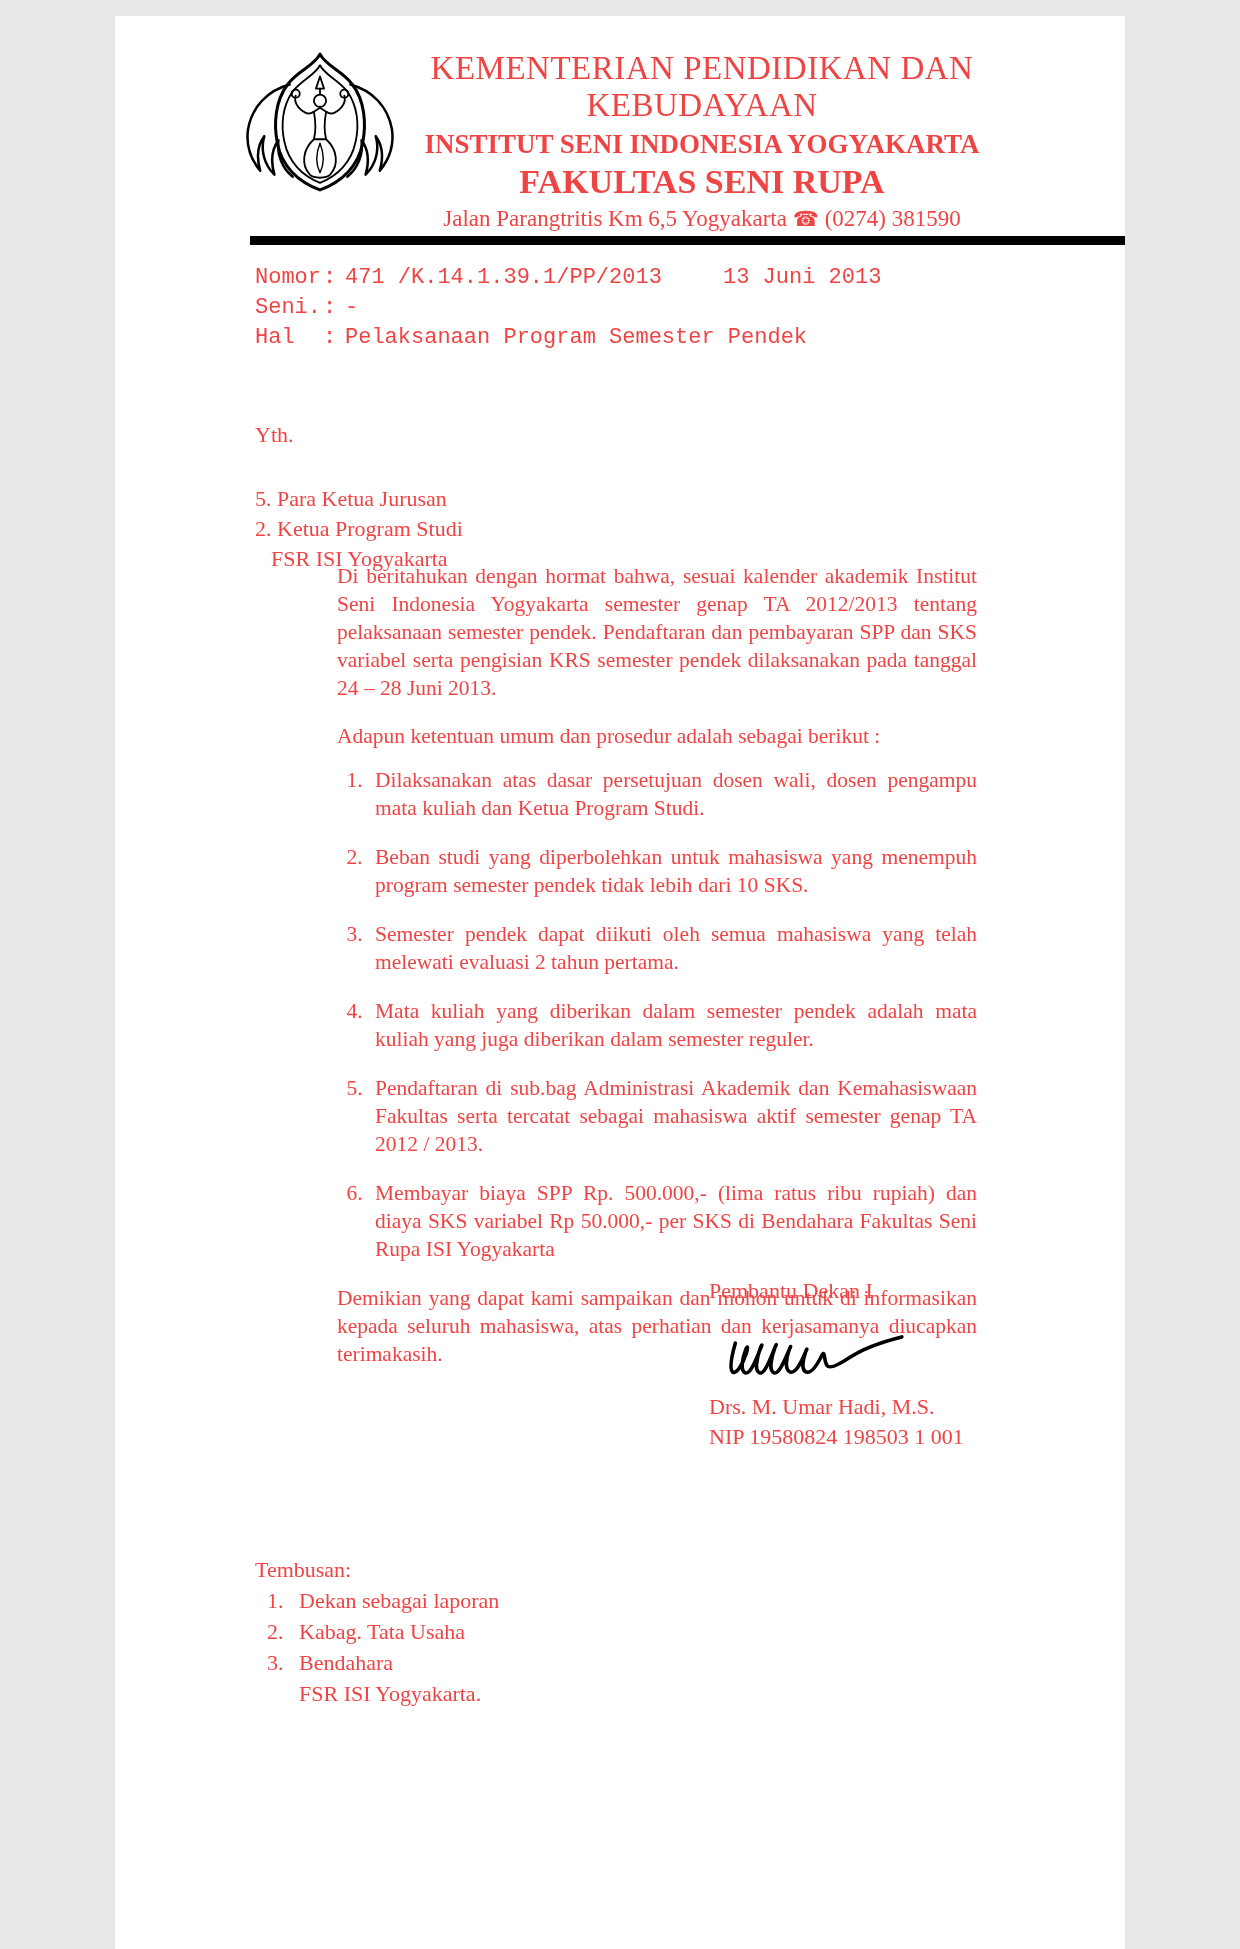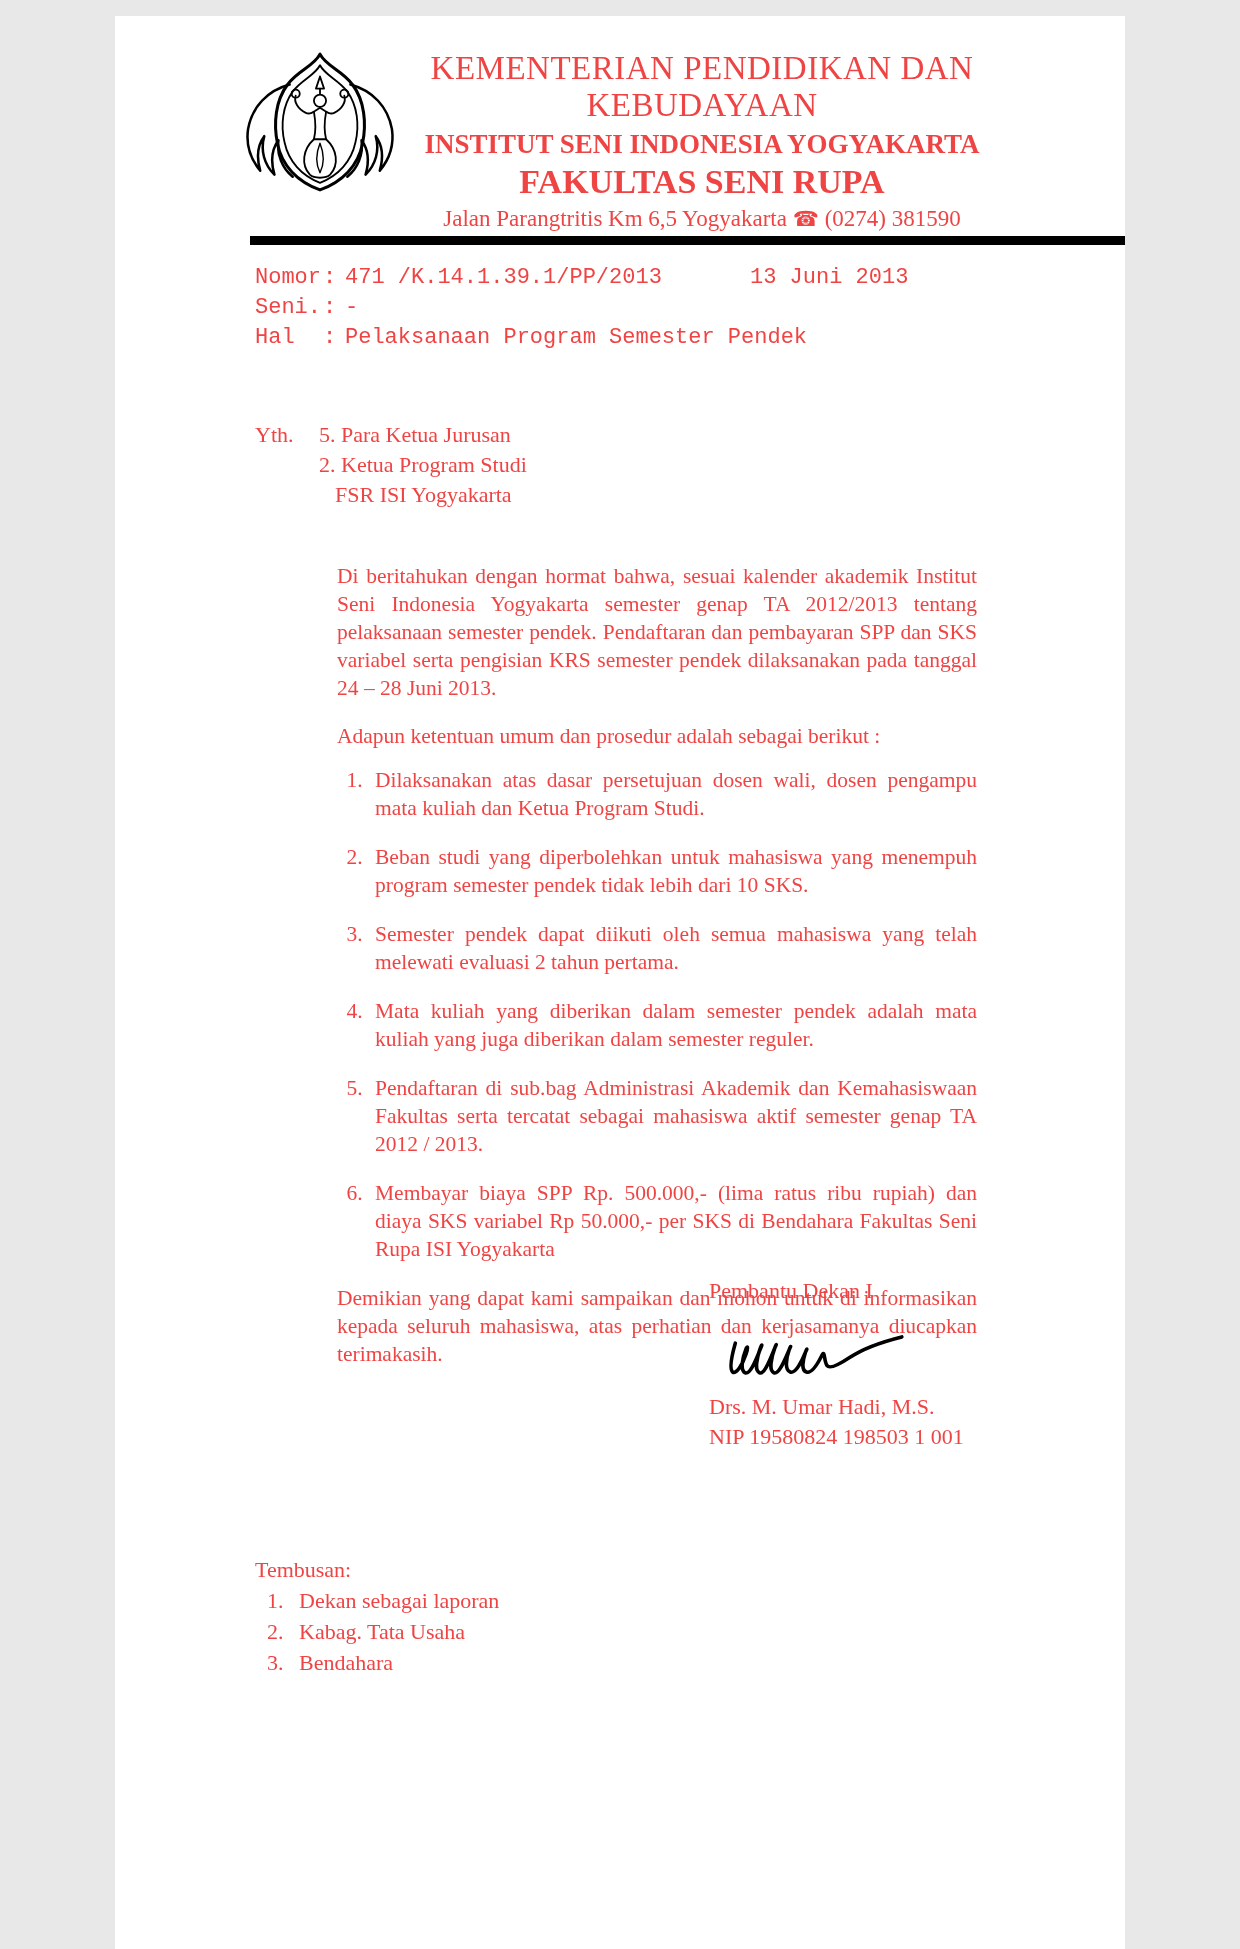--- a/index.html
+++ b/index.html
@@ -50,30 +50,31 @@
     position: absolute;
     left: 140px;
     top: 247px;
     width: 760px;
     font-size: 22px;
     line-height: 30px;
   }
   .meta-row { display: flex; position: relative; font-family: Liberation Mono, monospace; }
   .meta-label { width: 68px; flex: 0 0 68px; }
   .meta-colon { width: 22px; flex: 0 0 22px; }
-  .meta-date { position: absolute; left: 495px; top: 0; }
+  .meta-date { position: absolute; left: 468px; top: 0; }
 
   
   .recipient {
     position: absolute;
     left: 140px;
     top: 404px;
     font-size: 22px;
     line-height: 30px;
     display: flex;
+    flex-direction: column;
   }
   .recipient-salutation { width: 64px; flex: 0 0 64px; }
   .recipient-line-indent { padding-left: 16px; }
 
   
   .body-block {
     position: absolute;
     left: 222px;
     top: 546px;
     width: 640px;
@@ -219,15 +220,16 @@
     <div>NIP 19580824 198503 1 001</div>
   </div>
 
   <div class="tembusan">
     <div>Tembusan:</div>
     <ol class="cc-list">
       <li>Dekan sebagai laporan</li>
       <li>Kabag. Tata Usaha</li>
       <li>Bendahara</li>
     </ol>
+    <div class="cc-footer">FSR ISI Yogyakarta.</div>
   </div>
 
 </div>
 
 </body></html>

